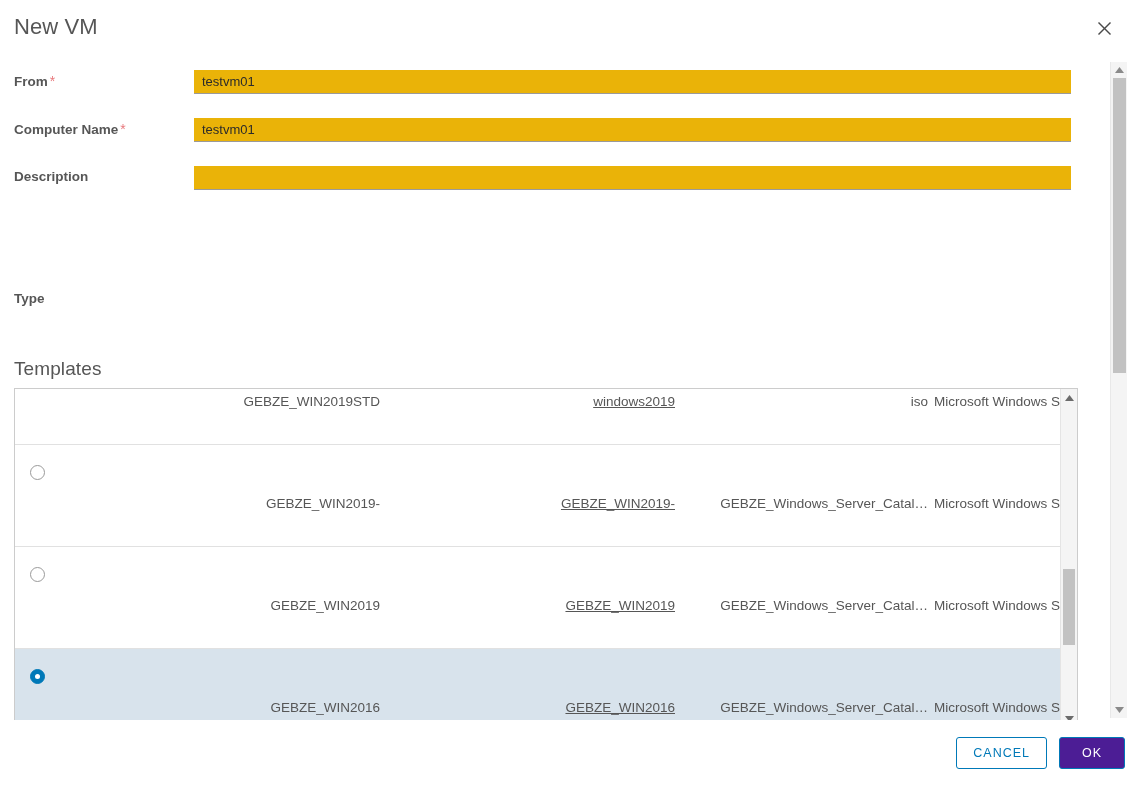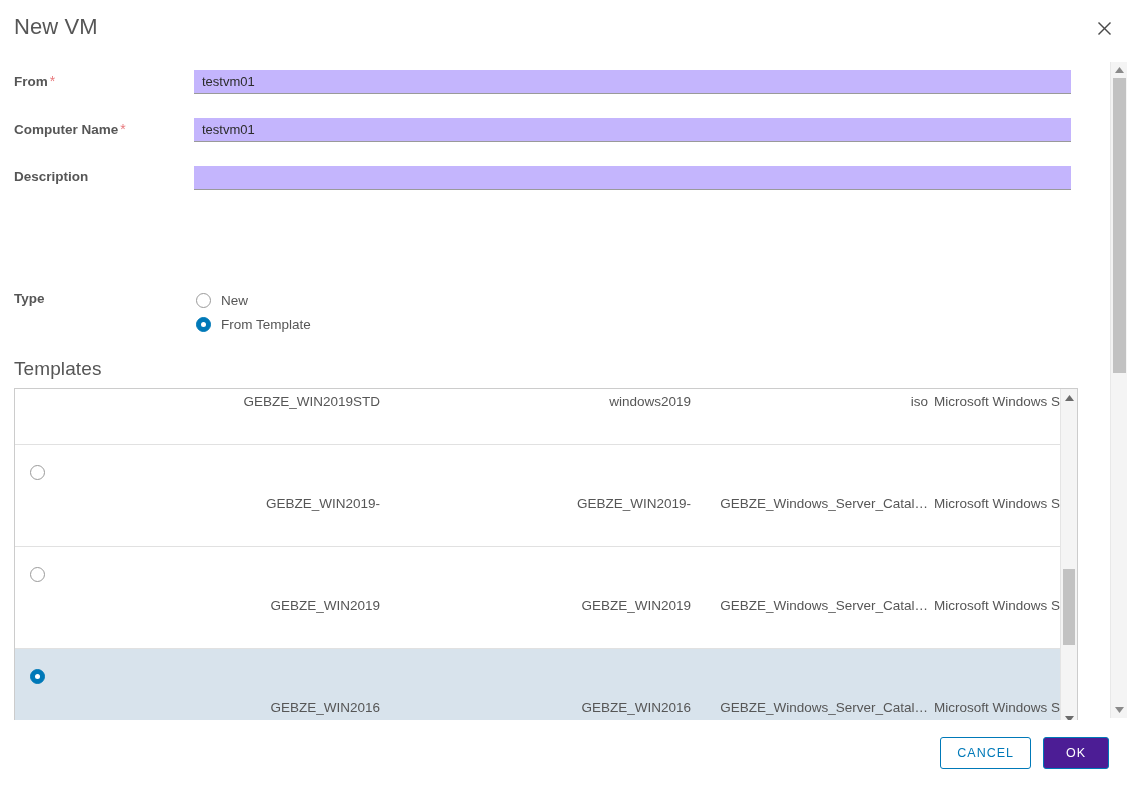--- a/index.html
+++ b/index.html
@@ -95,21 +95,21 @@
     font-size: 14px;
     margin-left: 2px;
   }
   .form-input {
     position: absolute;
     left: 194px;
     top: 0;
     width: 877px;
     height: 24px;
     box-sizing: border-box;
-    background: #c4b5fd;
+    background: #eab308;
     border: none;
     border-bottom: 1px solid #9a9a9a;
     padding: 0 8px;
     font-family: "Liberation Sans", sans-serif;
     font-size: 13px;
     color: #2b2b2b;
     outline: none;
   }
 
   
@@ -242,21 +242,21 @@
   }
   .cell {
     position: absolute;
     top: 51px;
     font-size: 13.5px;
     color: #565656;
     white-space: nowrap;
     overflow: hidden;
   }
   .cell.c1 { left: 15px;  width: 350px; }
-  .cell.c2 { left: 376px; width: 300px; }
+  .cell.c2 { left: 360px; width: 300px; text-decoration: underline; }
   .cell.c3 { left: 689px; width: 224px; text-overflow: clip; }
   .cell.c4 { left: 919px; width: 128px; }
 
   
   .v-scroll {
     position: absolute;
     right: 0;
     top: 0;
     width: 17px;
     height: 338px;
@@ -319,21 +319,21 @@
     cursor: pointer;
   }
 
   
   .modal-footer {
     flex: 0 0 65px;
     height: 65px;
     display: flex;
     align-items: center;
     justify-content: flex-end;
-    padding-right: 18px;
+    padding-right: 2px;
     box-sizing: border-box;
     background: #ffffff;
     margin-left: 11px;
   }
   .btn {
     height: 32px;
     min-width: 84px;
     padding: 0 16px;
     font-family: "Liberation Sans", sans-serif;
     font-size: 12.5px;
@@ -386,30 +386,20 @@
         </div>
         <input class="form-input" type="text" value="testvm01" style="">
       </div>
 
       <div class="form-row" style="top:110px;">
         <div class="form-label">Description</div>
         <input class="form-input" type="text" value="" style="">
       </div>
 
       <div class="type-label">Type</div>
-      <div class="radio-group">
-        <label class="radio-item">
-          <span class="radio-mark"></span>
-          <span class="radio-text">New</span>
-        </label>
-        <label class="radio-item">
-          <span class="radio-mark checked"></span>
-          <span class="radio-text">From Template</span>
-        </label>
-      </div>
 
       <div class="section-title">Templates</div>
 
       <div class="datagrid">
 
         <div class="grid-scroll">
           <div class="grid-rows">
 
             <div class="grid-row">
 

